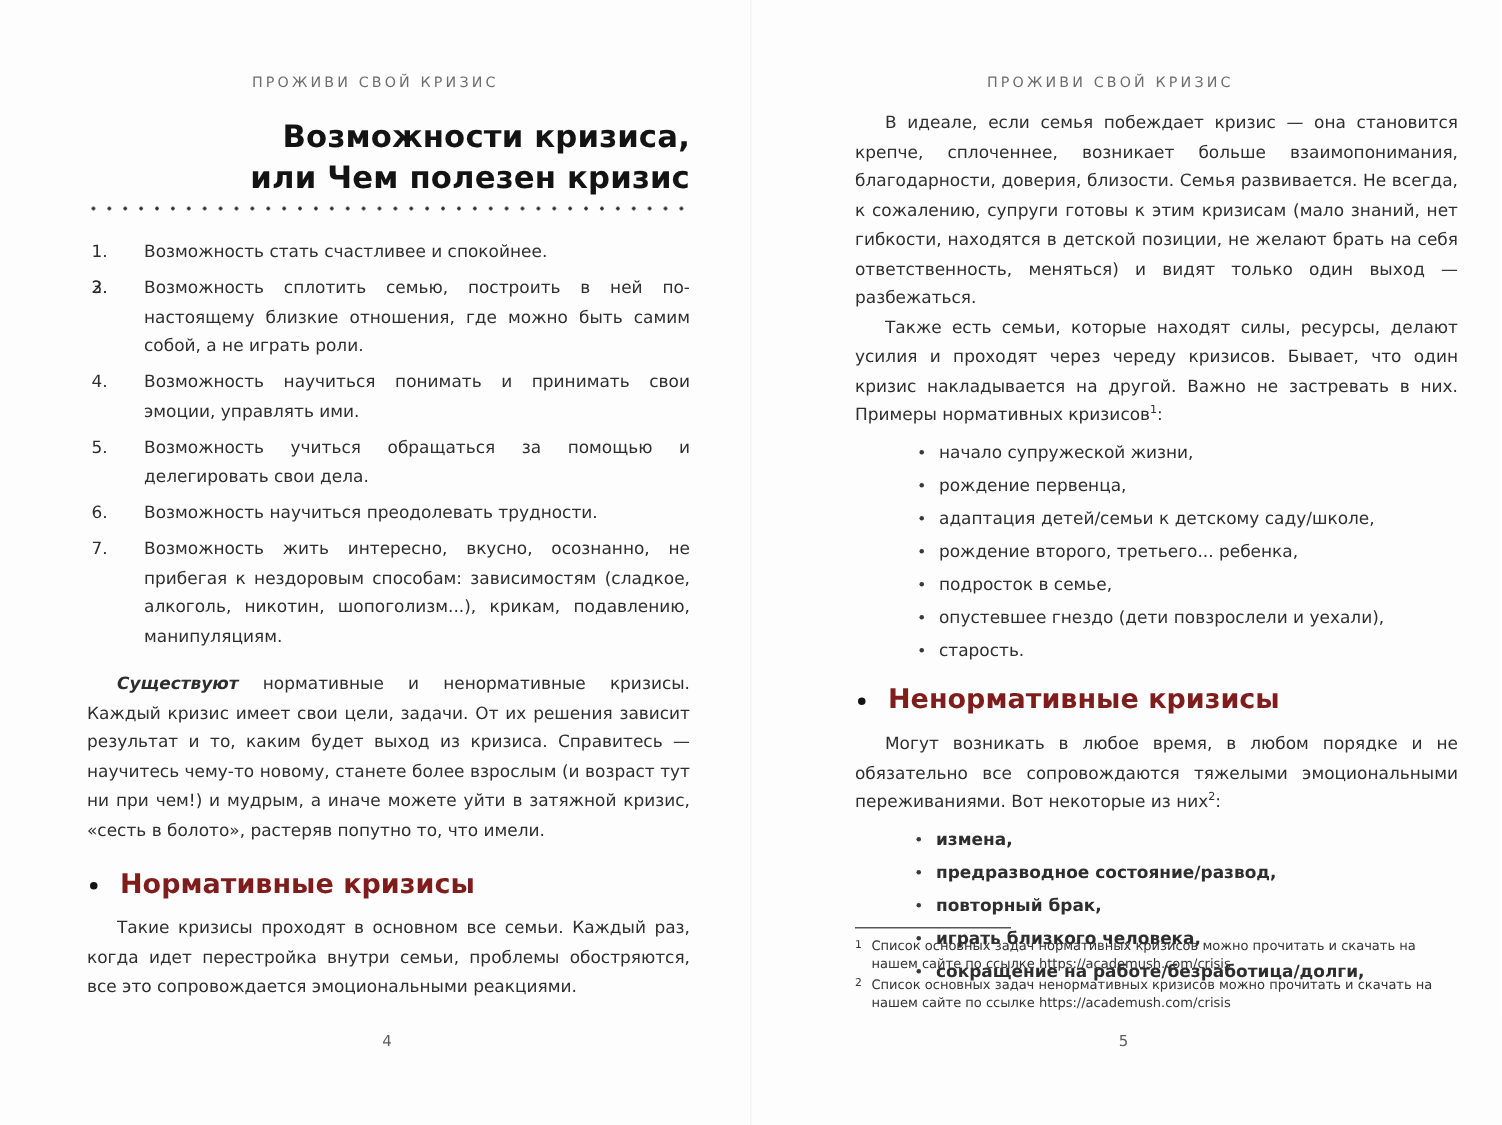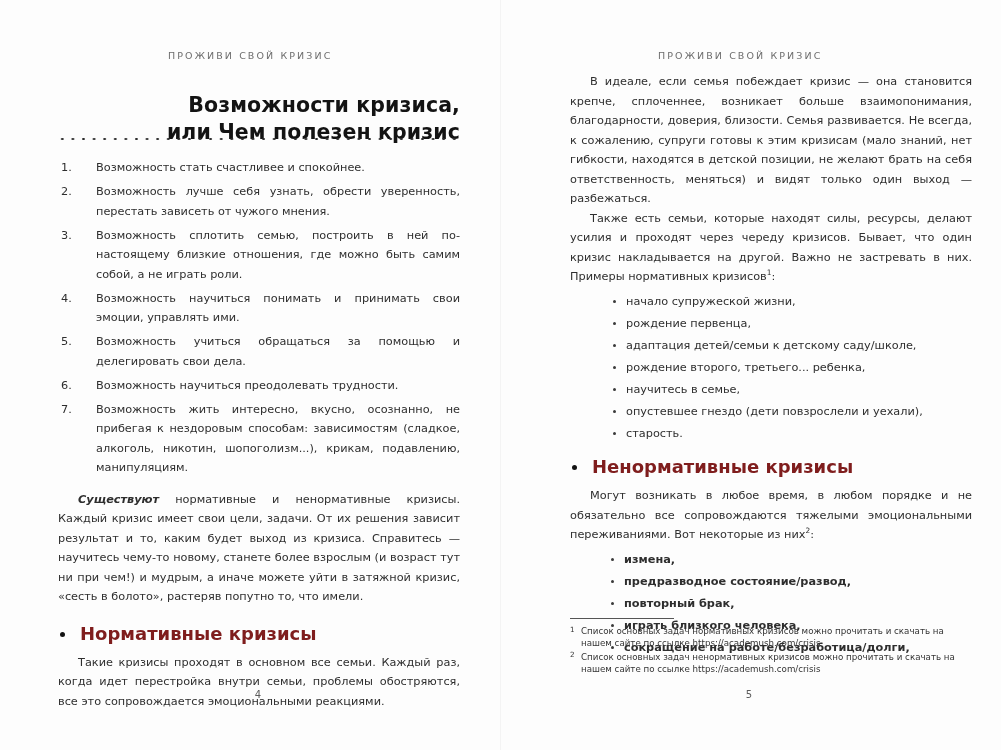--- a/index.html
+++ b/index.html
@@ -47,21 +47,21 @@
     text-transform: uppercase;
     white-space: nowrap;
   }
   .running-head.left  { left: 168px; }
   .running-head.right { left: 658px; }
 
   
   .chapter-title {
     position: absolute;
     left: 58px;
-    top: 92px;
+    top: 78px;
     width: 402px;
     text-align: right;
     font-size: 20.5px;
     font-weight: 700;
     line-height: 1.30;
     color: #131313;
     letter-spacing: 0.1px;
   }
   .chapter-title .line { display: block; }
 
@@ -237,21 +237,20 @@
 
   <div class="body-col col-left">
 
     <ol class="numlist">
       <li>
         <span class="num">1.</span>
         <span>Возможность стать счастливее и спокойнее.</span>
       </li>
       <li>
         <span class="num">2.</span>
-        <span>Возможность лучше себя узнать, обрести уверенность, перестать зависеть от чужого мнения.</span>
       </li>
       <li>
         <span class="num">3.</span>
         <span>Возможность сплотить семью, построить в ней по-настоящему близкие отношения, где можно быть самим собой, а не играть роли.</span>
       </li>
       <li>
         <span class="num">4.</span>
         <span>Возможность научиться понимать и принимать свои эмоции, управлять ими.</span>
       </li>
       <li>
@@ -283,21 +282,21 @@
 
     <p class="para">В идеале, если семья побеждает кризис — она становится крепче, сплоченнее, возникает больше взаимопонимания, благодарности, доверия, близости. Семья развивается. Не всегда, к сожалению, супруги готовы к этим кризисам (мало знаний, нет гибкости, находятся в детской позиции, не желают брать на себя ответственность, меняться) и видят только один выход — разбежаться.</p>
 
     <p class="para"><span>Также есть семьи, которые находят силы, ресурсы, делают усилия и проходят через череду кризисов. Бывает, что один кризис накладывается на другой. Важно не застревать в них. Примеры нормативных кризисов</span><sup class="fn">1</sup><span>:</span></p>
 
     <ul class="bullets indent-a" style="margin-top:5px">
       <li>начало супружеской жизни,</li>
       <li>рождение первенца,</li>
       <li>адаптация детей/семьи к детскому саду/школе,</li>
       <li>рождение второго, третьего... ребенка,</li>
-      <li>научитесь в семье,</li>
+      <li>подросток в семье,</li>
       <li>опустевшее гнездо (дети повзрослели и уехали),</li>
       <li>старость.</li>
     </ul>
 
     <div class="section-head" style="margin-top:14px">Ненормативные кризисы</div>
 
     <p class="para" style="margin-top:9px"><span>Могут возникать в любое время, в любом порядке и не обязательно все сопровождаются тяжелыми эмоциональными переживаниями. Вот некоторые из них</span><sup class="fn">2</sup><span>:</span></p>
 
     <ul class="bullets indent-b" style="margin-top:5px">
       <li>измена,</li>

